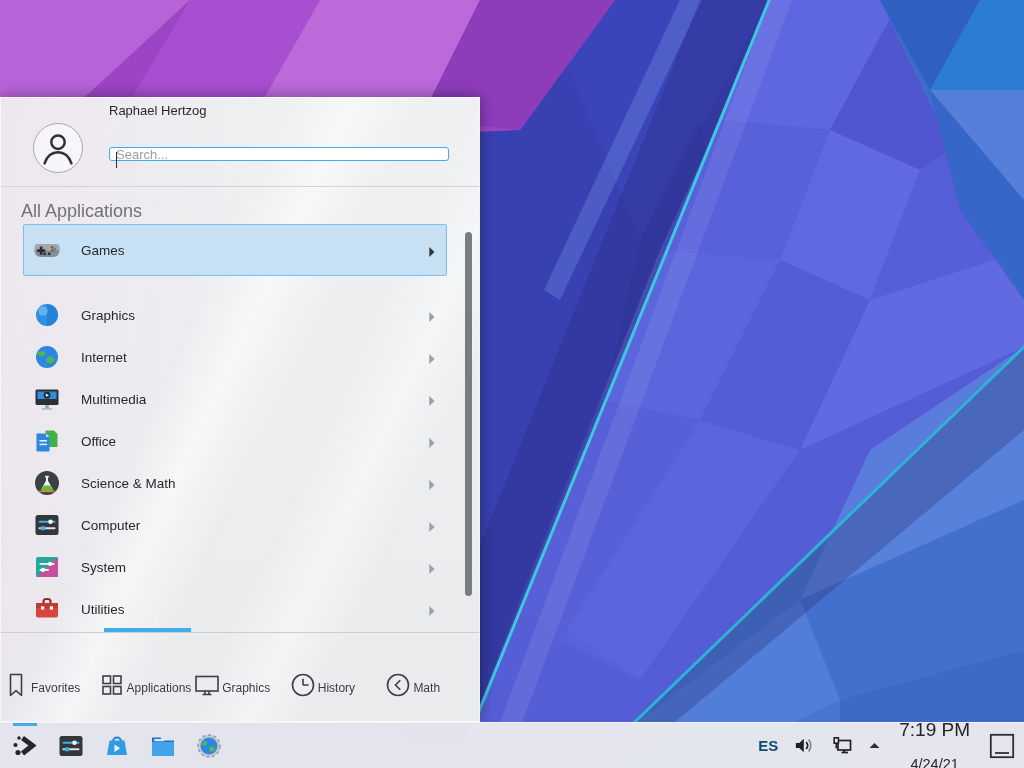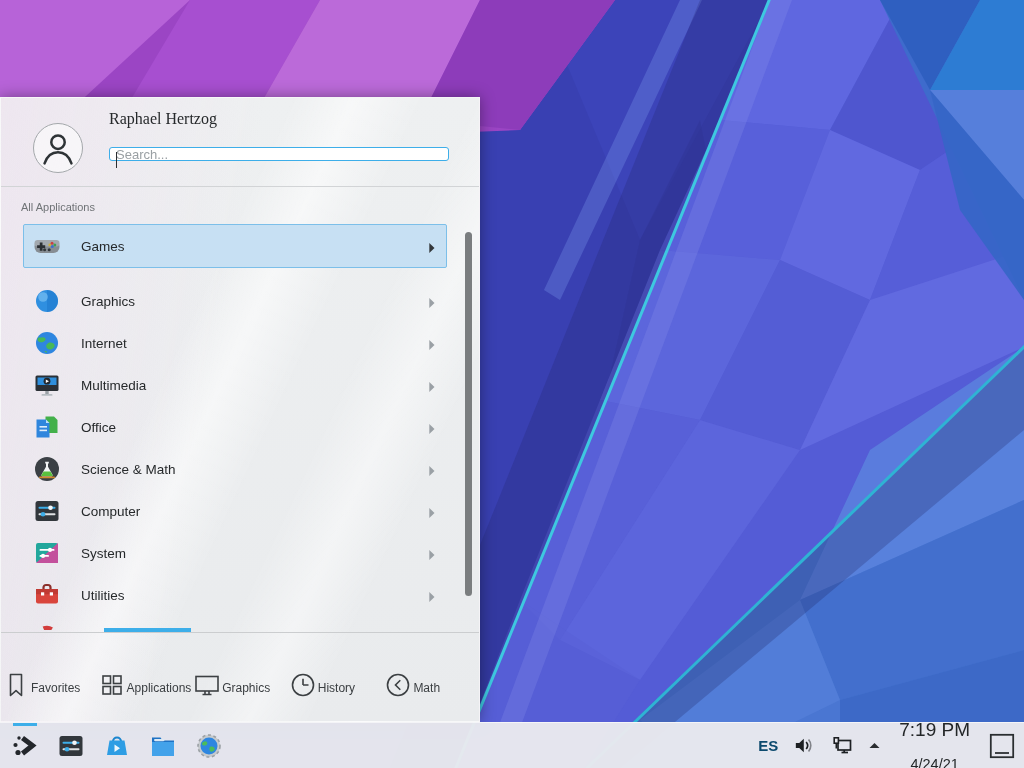--- a/index.html
+++ b/index.html
@@ -16,34 +16,34 @@
       linear-gradient(100deg, rgba(238,219,238,.45), rgba(255,255,255,0) 45%),
       linear-gradient(180deg,#eef0f1,#e9ebed);
     box-shadow:0 0 14px rgba(0,0,0,.38);
     border:1px solid rgba(255,255,255,.5);
     box-sizing:border-box;
   }
   .kc-header{position:absolute;left:0;top:0;width:100%;height:88px;}
   .avatar{position:absolute;left:32px;top:25px;width:50px;height:50px;border-radius:50%;
     border:1px solid #a4a8ab;background:rgba(255,255,255,.55);box-sizing:border-box;}
   .avatar svg{width:100%;height:100%;display:block;}
-  .user-name{position:absolute;left:108px;top:12px;font-size:16px;color:#26292b;font-family:Liberation Serif, serif;}
+  .user-name{position:absolute;left:108px;top:5px;font-size:13px;color:#26292b;}
   .search-box{position:absolute;left:108px;top:49px;width:340px;height:14px;background:#fff;
     border:1px solid var(--accent);border-radius:3px;box-sizing:border-box;}
   .search-box input{position:absolute;inset:0;border:none;outline:none;background:transparent;
     font-family:"Liberation Sans",sans-serif;font-size:13px;color:#26292b;padding:0 6px;}
   .search-box input::placeholder{color:#9aa0a4;opacity:1;}
   .search-caret{position:absolute;left:6px;top:4px;width:1px;height:16px;background:#2b2e31;}
   .kc-divider{position:absolute;left:0;top:88px;width:100%;height:1px;background:#d2d4d6;}
-  .section-label{position:absolute;left:20px;top:103px;font-size:11px;color:#6f7376;}
+  .section-label{position:absolute;left:20px;top:103px;font-size:18px;color:#6f7376;}
 
   .cat-list{position:absolute;left:22px;top:126px;width:424px;height:406px;overflow:hidden;}
   .row{position:relative;height:42px;display:flex;align-items:center;box-sizing:border-box;
     padding-left:9px;border:1px solid transparent;border-radius:2px;}
-  .row.selected{background:var(--selection_bg);border-color:var(--selection_border);height:44px;margin-bottom:12px;}
+  .row.selected{background:var(--selection_bg);border-color:var(--selection_border);height:52px;margin-bottom:18px;}
   .row .icon{width:28px;height:28px;flex:0 0 28px;}
   .icon svg{width:100%;height:100%;display:block;}
   .row .cat-label{margin-left:20px;font-size:13.5px;color:#26292b;}
   .row .arrow{position:absolute;right:10px;width:8px;height:12px;color:#9aa0a5;}
   .row.selected .arrow{color:#33373a;}
 
   .kc-scrollbar{position:absolute;left:464px;top:134px;width:7px;height:364px;border-radius:4px;background:#7a7d7f;}
 
   .tab-indicator{position:absolute;left:103px;top:530px;width:87px;height:3.5px;background:var(--accent);}
   .kc-footer-divider{position:absolute;left:0;top:534px;width:100%;height:1px;background:#cbcdcf;}

